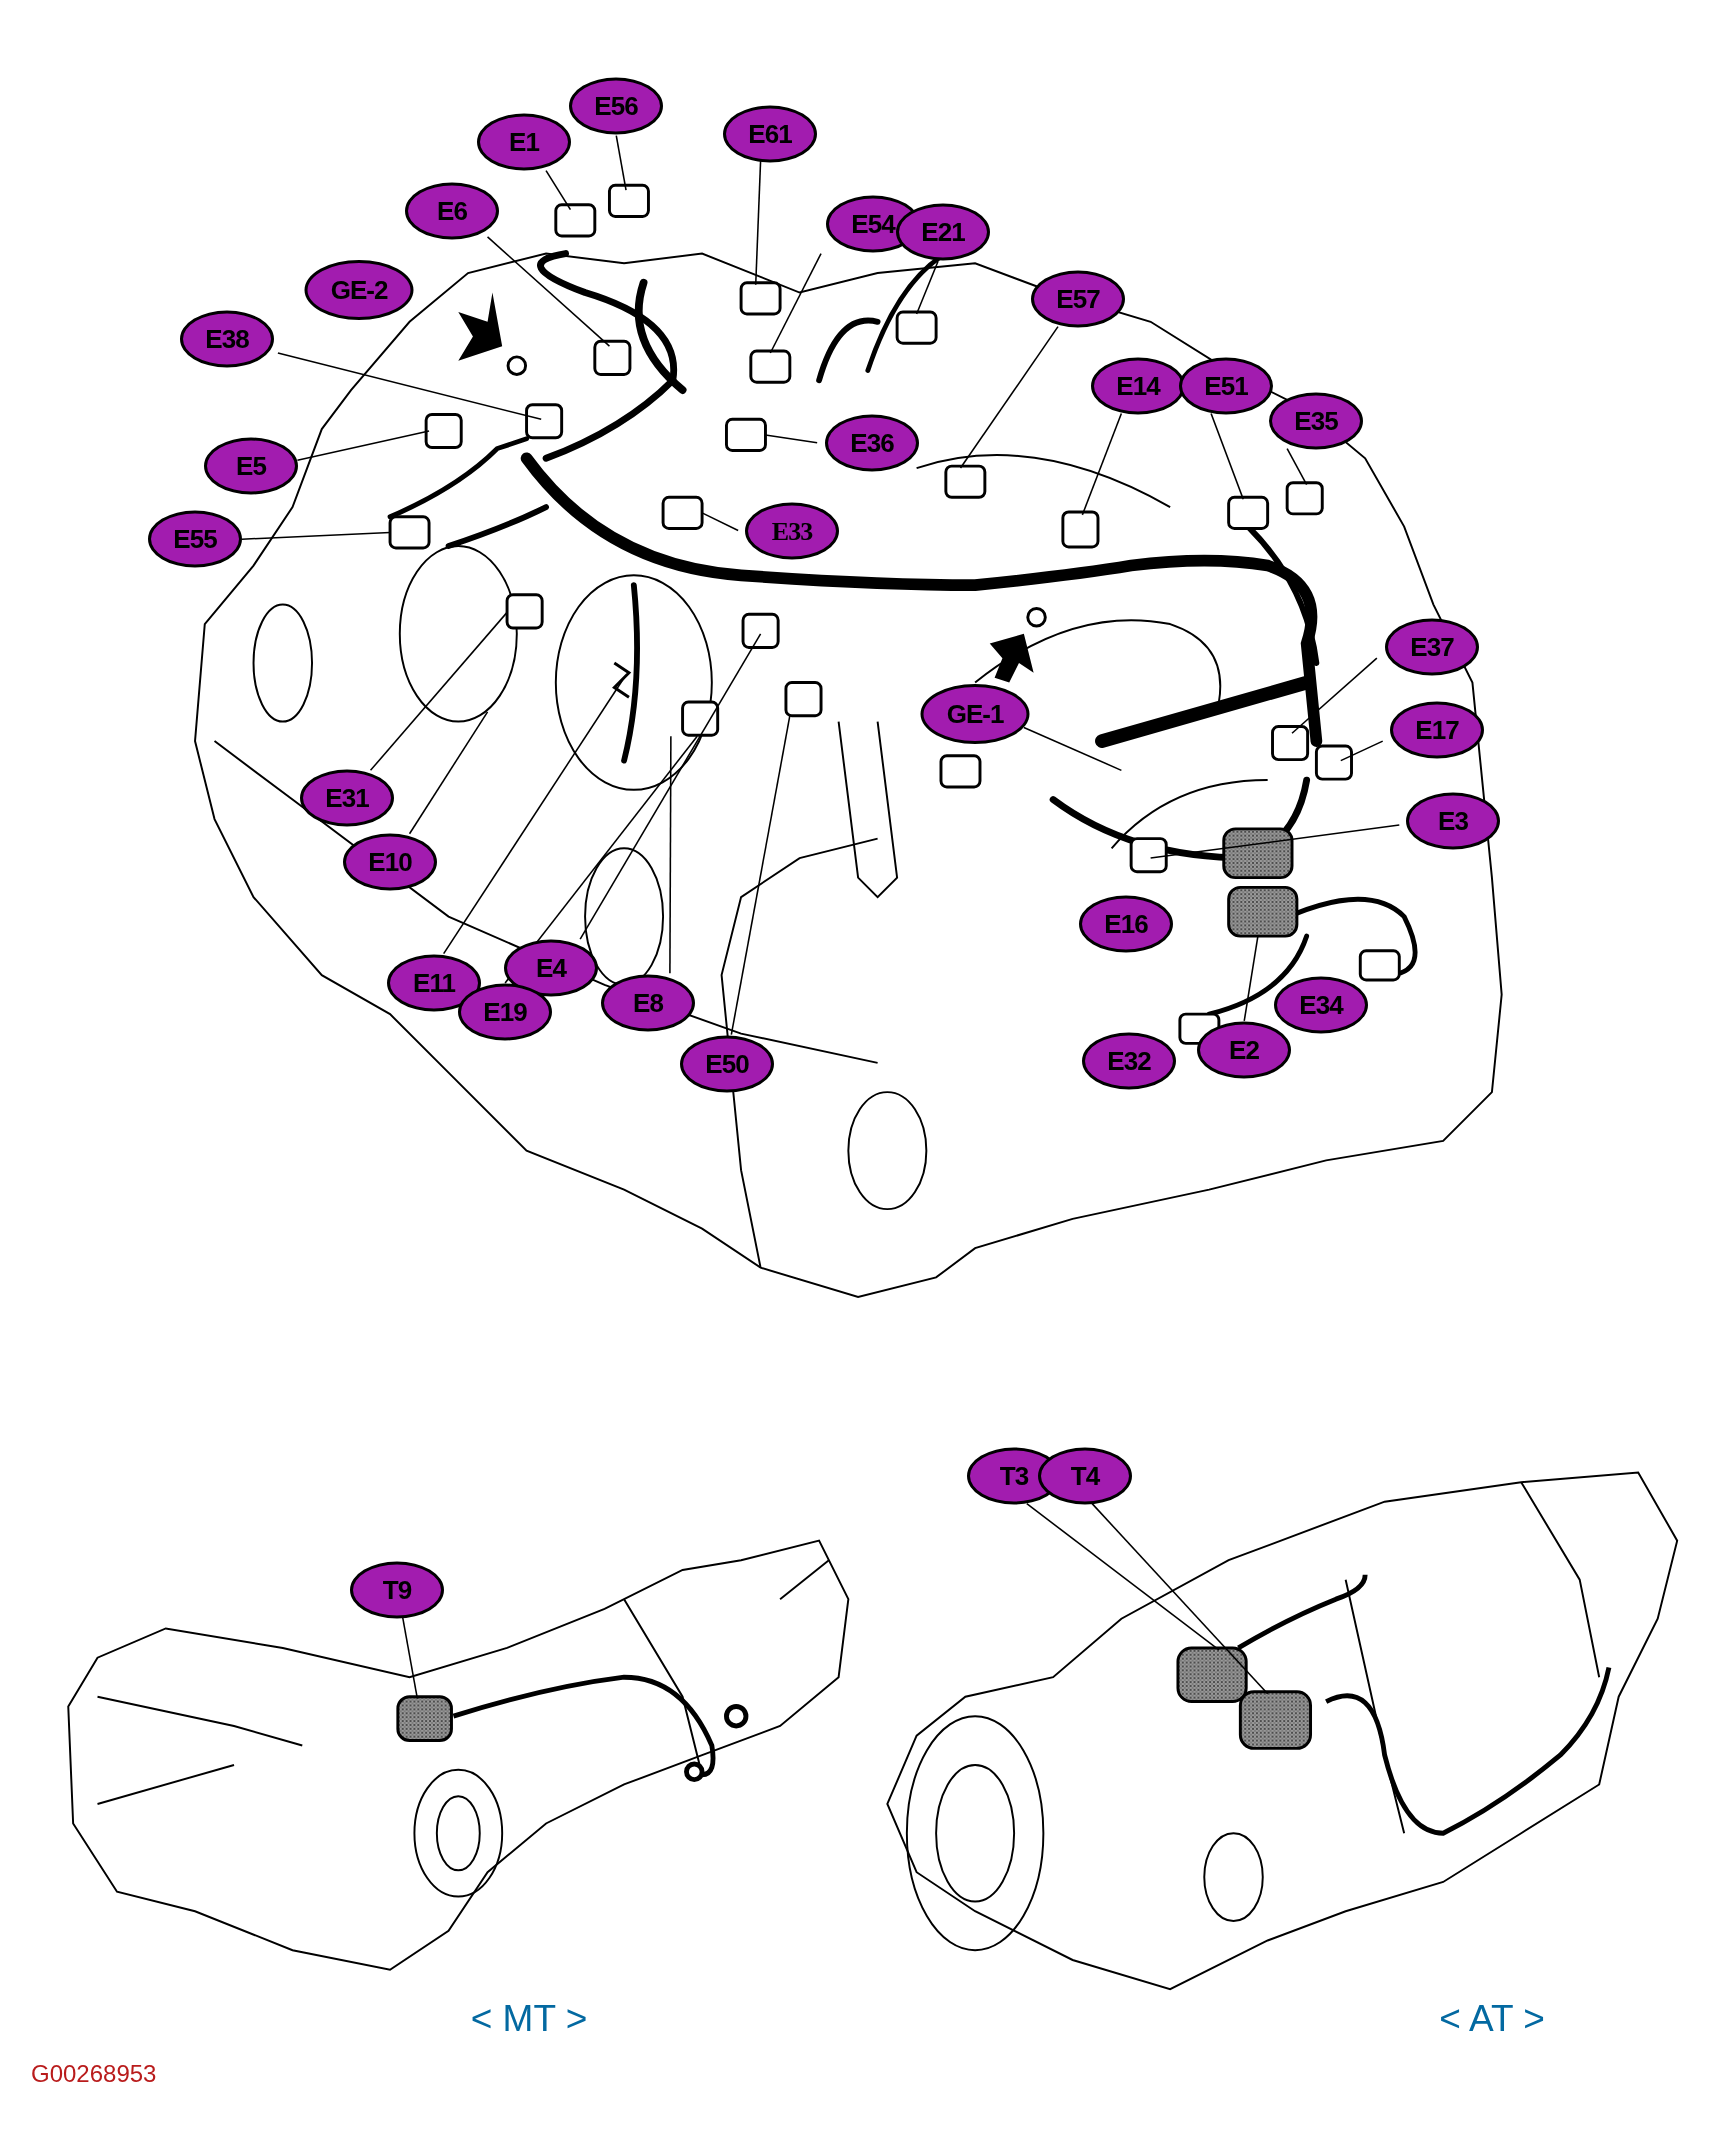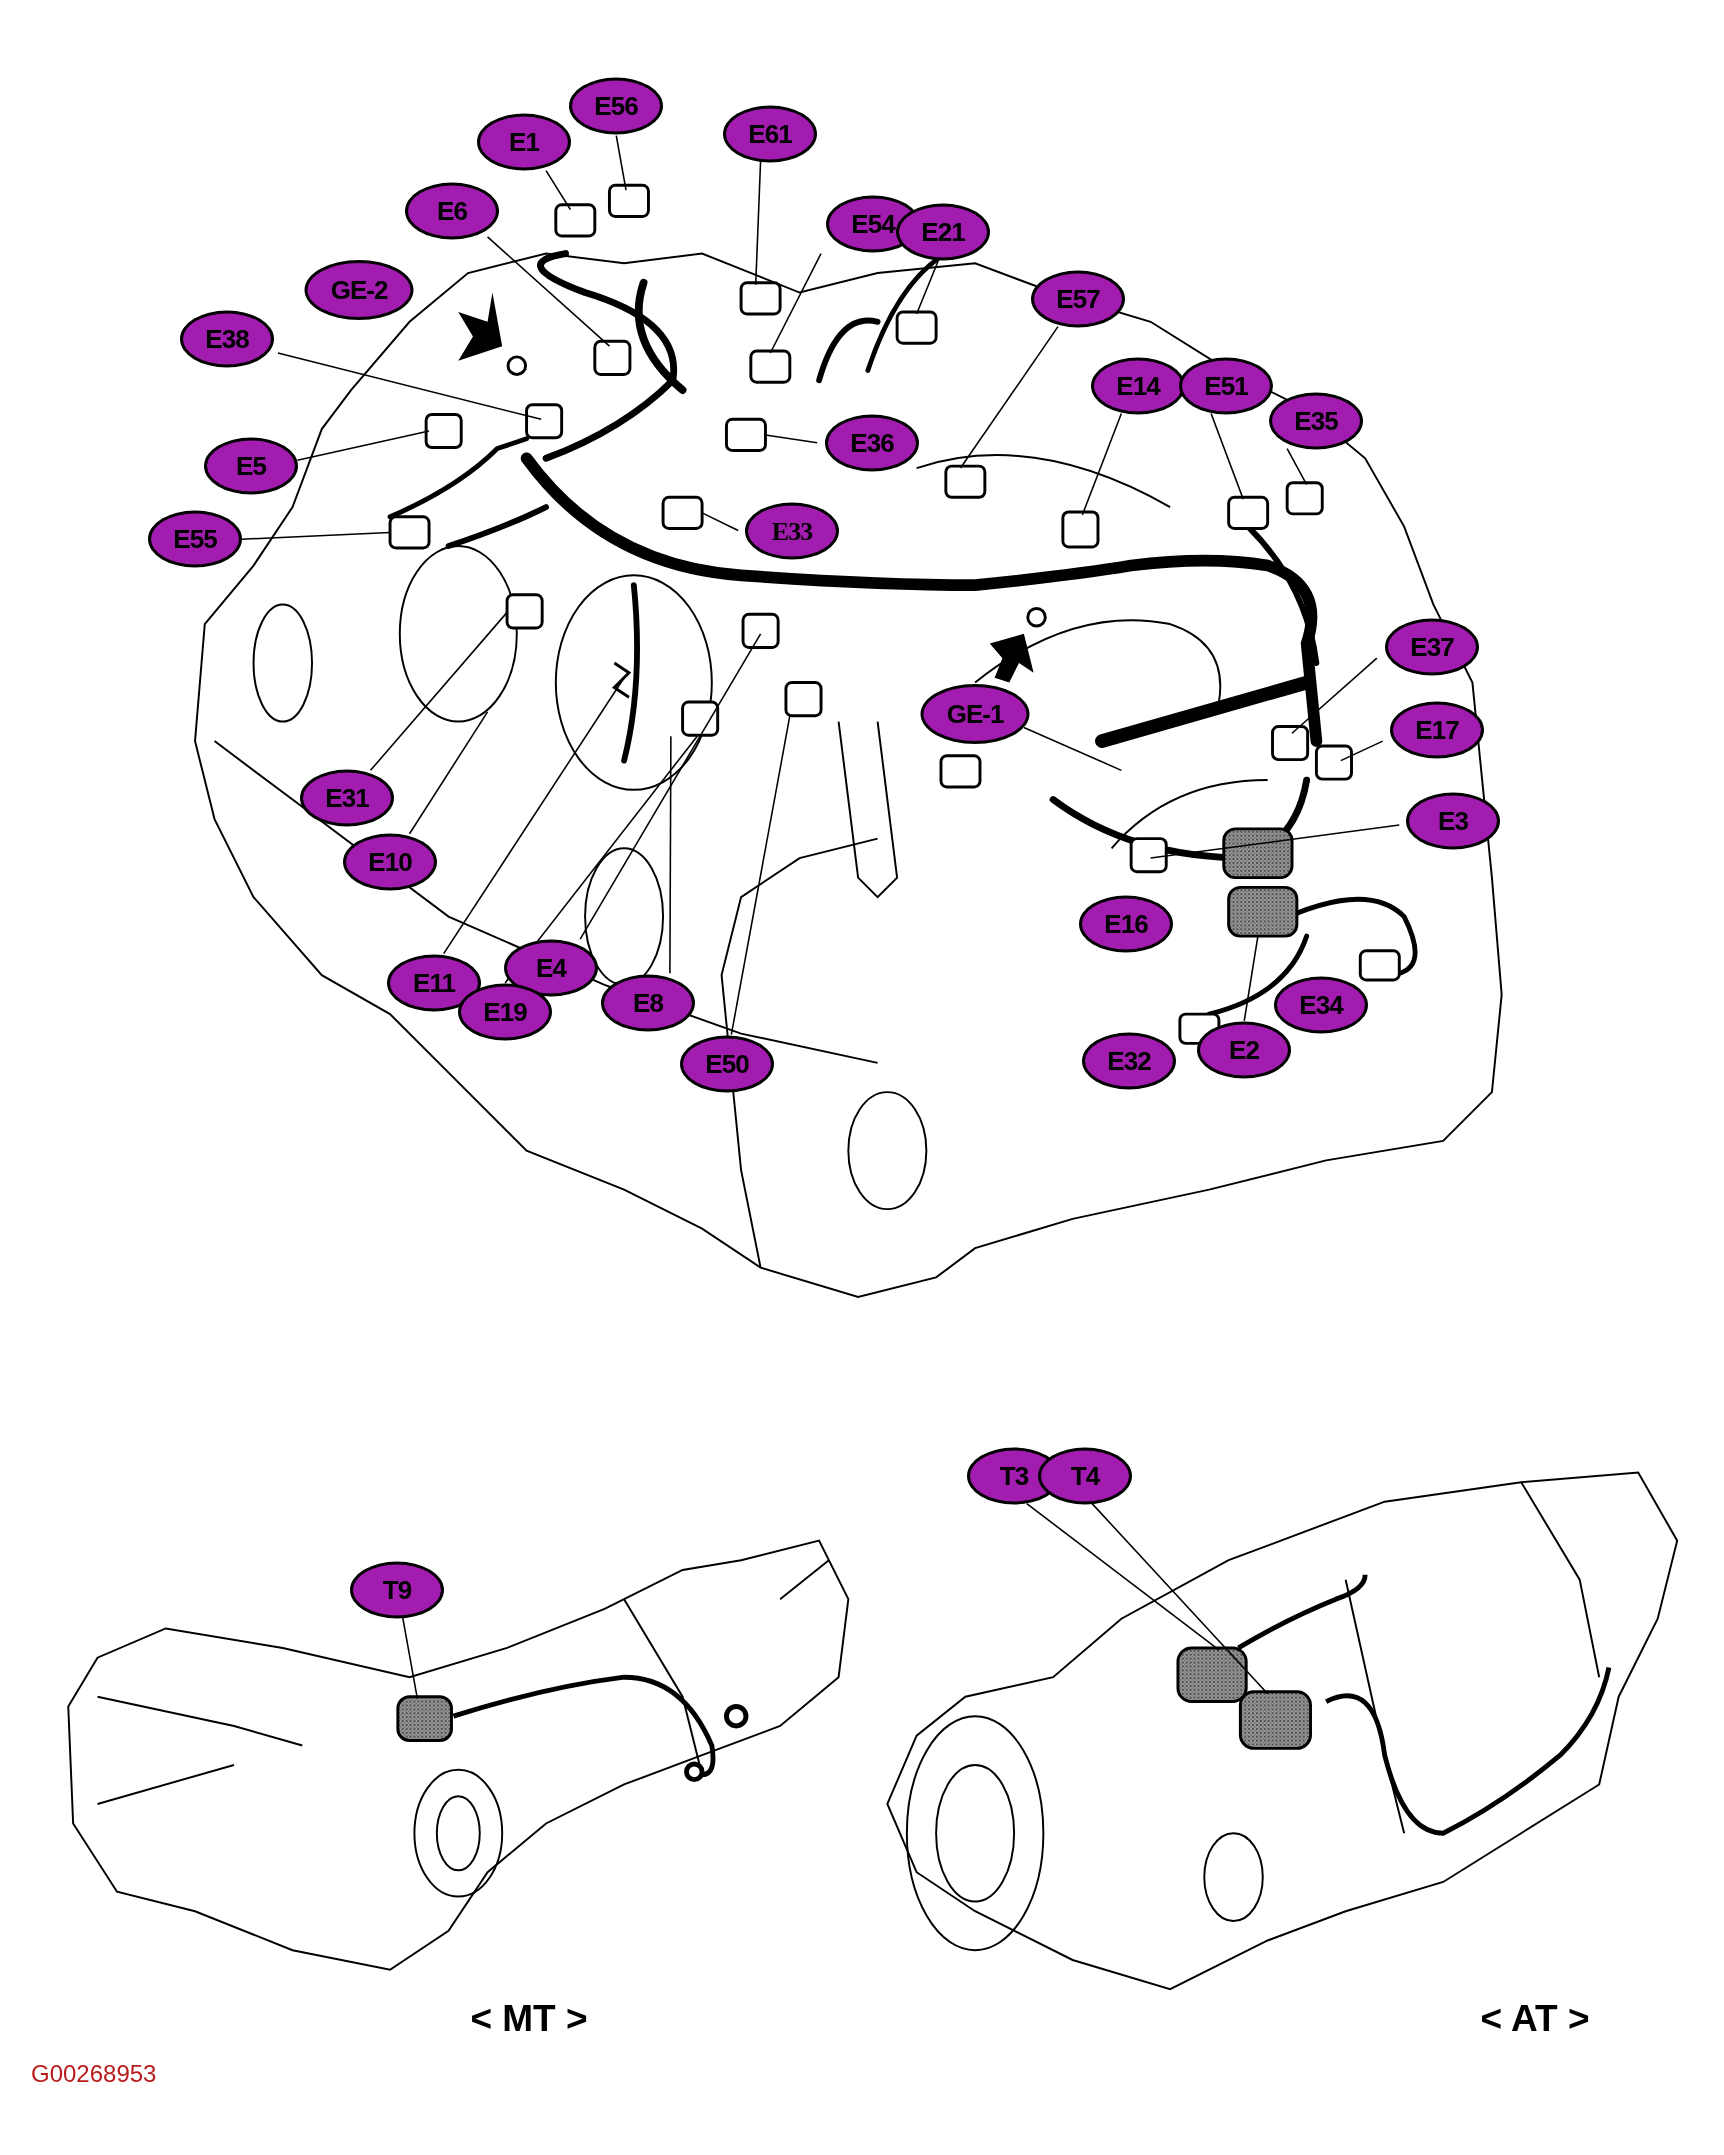--- a/index.html
+++ b/index.html
@@ -7,21 +7,21 @@
          font-family: "Liberation Sans", sans-serif; }
   #diagram { position: absolute; left: 0; top: 0; width: 1724px; height: 2155px; }
   .lbl { position: absolute; transform: translate(-50%, -50%);
          border: 3.9px solid #000; border-radius: 50%; background: #a21caf;
          font-weight: bold; font-size: 26px; color: #000; text-align: center;
          display: flex; align-items: center; justify-content: center;
          letter-spacing: -1px; box-sizing: border-box; }
   .lbl.sm { width: 94px; height: 57px; }
   .lbl.md { width: 109px; height: 60px; }
   .caption { position: absolute; transform: translate(-50%, -50%);
-             font-weight: bold; font-size: 37px; color: #000000; white-space: nowrap; }
+             font-weight: normal; font-size: 37px; color: #0369a1; white-space: nowrap; }
   .figid { position: absolute; font-size: 24px; color: #b91c1c; }
 </style>
 </head>
 <body>
 
 <svg id="diagram" viewBox="0 0 1768 2210" xmlns="http://www.w3.org/2000/svg">
   <defs>
     <pattern id="dots" width="4" height="4" patternUnits="userSpaceOnUse">
       <rect width="4" height="4" fill="#9a9a9a"></rect>
       <circle cx="1" cy="1" r="1" fill="#333"></circle>
@@ -206,15 +206,15 @@
     <div class="lbl sm" style="left: 505px; top: 1012px;">E19</div>
     <div class="lbl sm" style="left: 1244px; top: 1050px;">E2</div>
     <div class="lbl sm" style="left: 1129px; top: 1061px;">E32</div>
     <div class="lbl sm" style="left: 727px; top: 1064px;">E50</div>
     <div class="lbl sm" style="left: 397px; top: 1590px;">T9</div>
     <div class="lbl sm" style="left: 1014px; top: 1476px;">T3</div>
     <div class="lbl sm" style="left: 1085px; top: 1476px;">T4</div>
   </div>
 
 <div class="caption" style="left:529px; top:2019px;">&lt; MT &gt;</div>
-<div class="caption" style="left:1492px; top:2019px;margin-left:43px;">&lt; AT &gt;</div>
+<div class="caption" style="left:1492px; top:2019px;">&lt; AT &gt;</div>
 <div class="figid" style="left:31px; top:2060px;">G00268953</div>
 
 
 </body></html>

